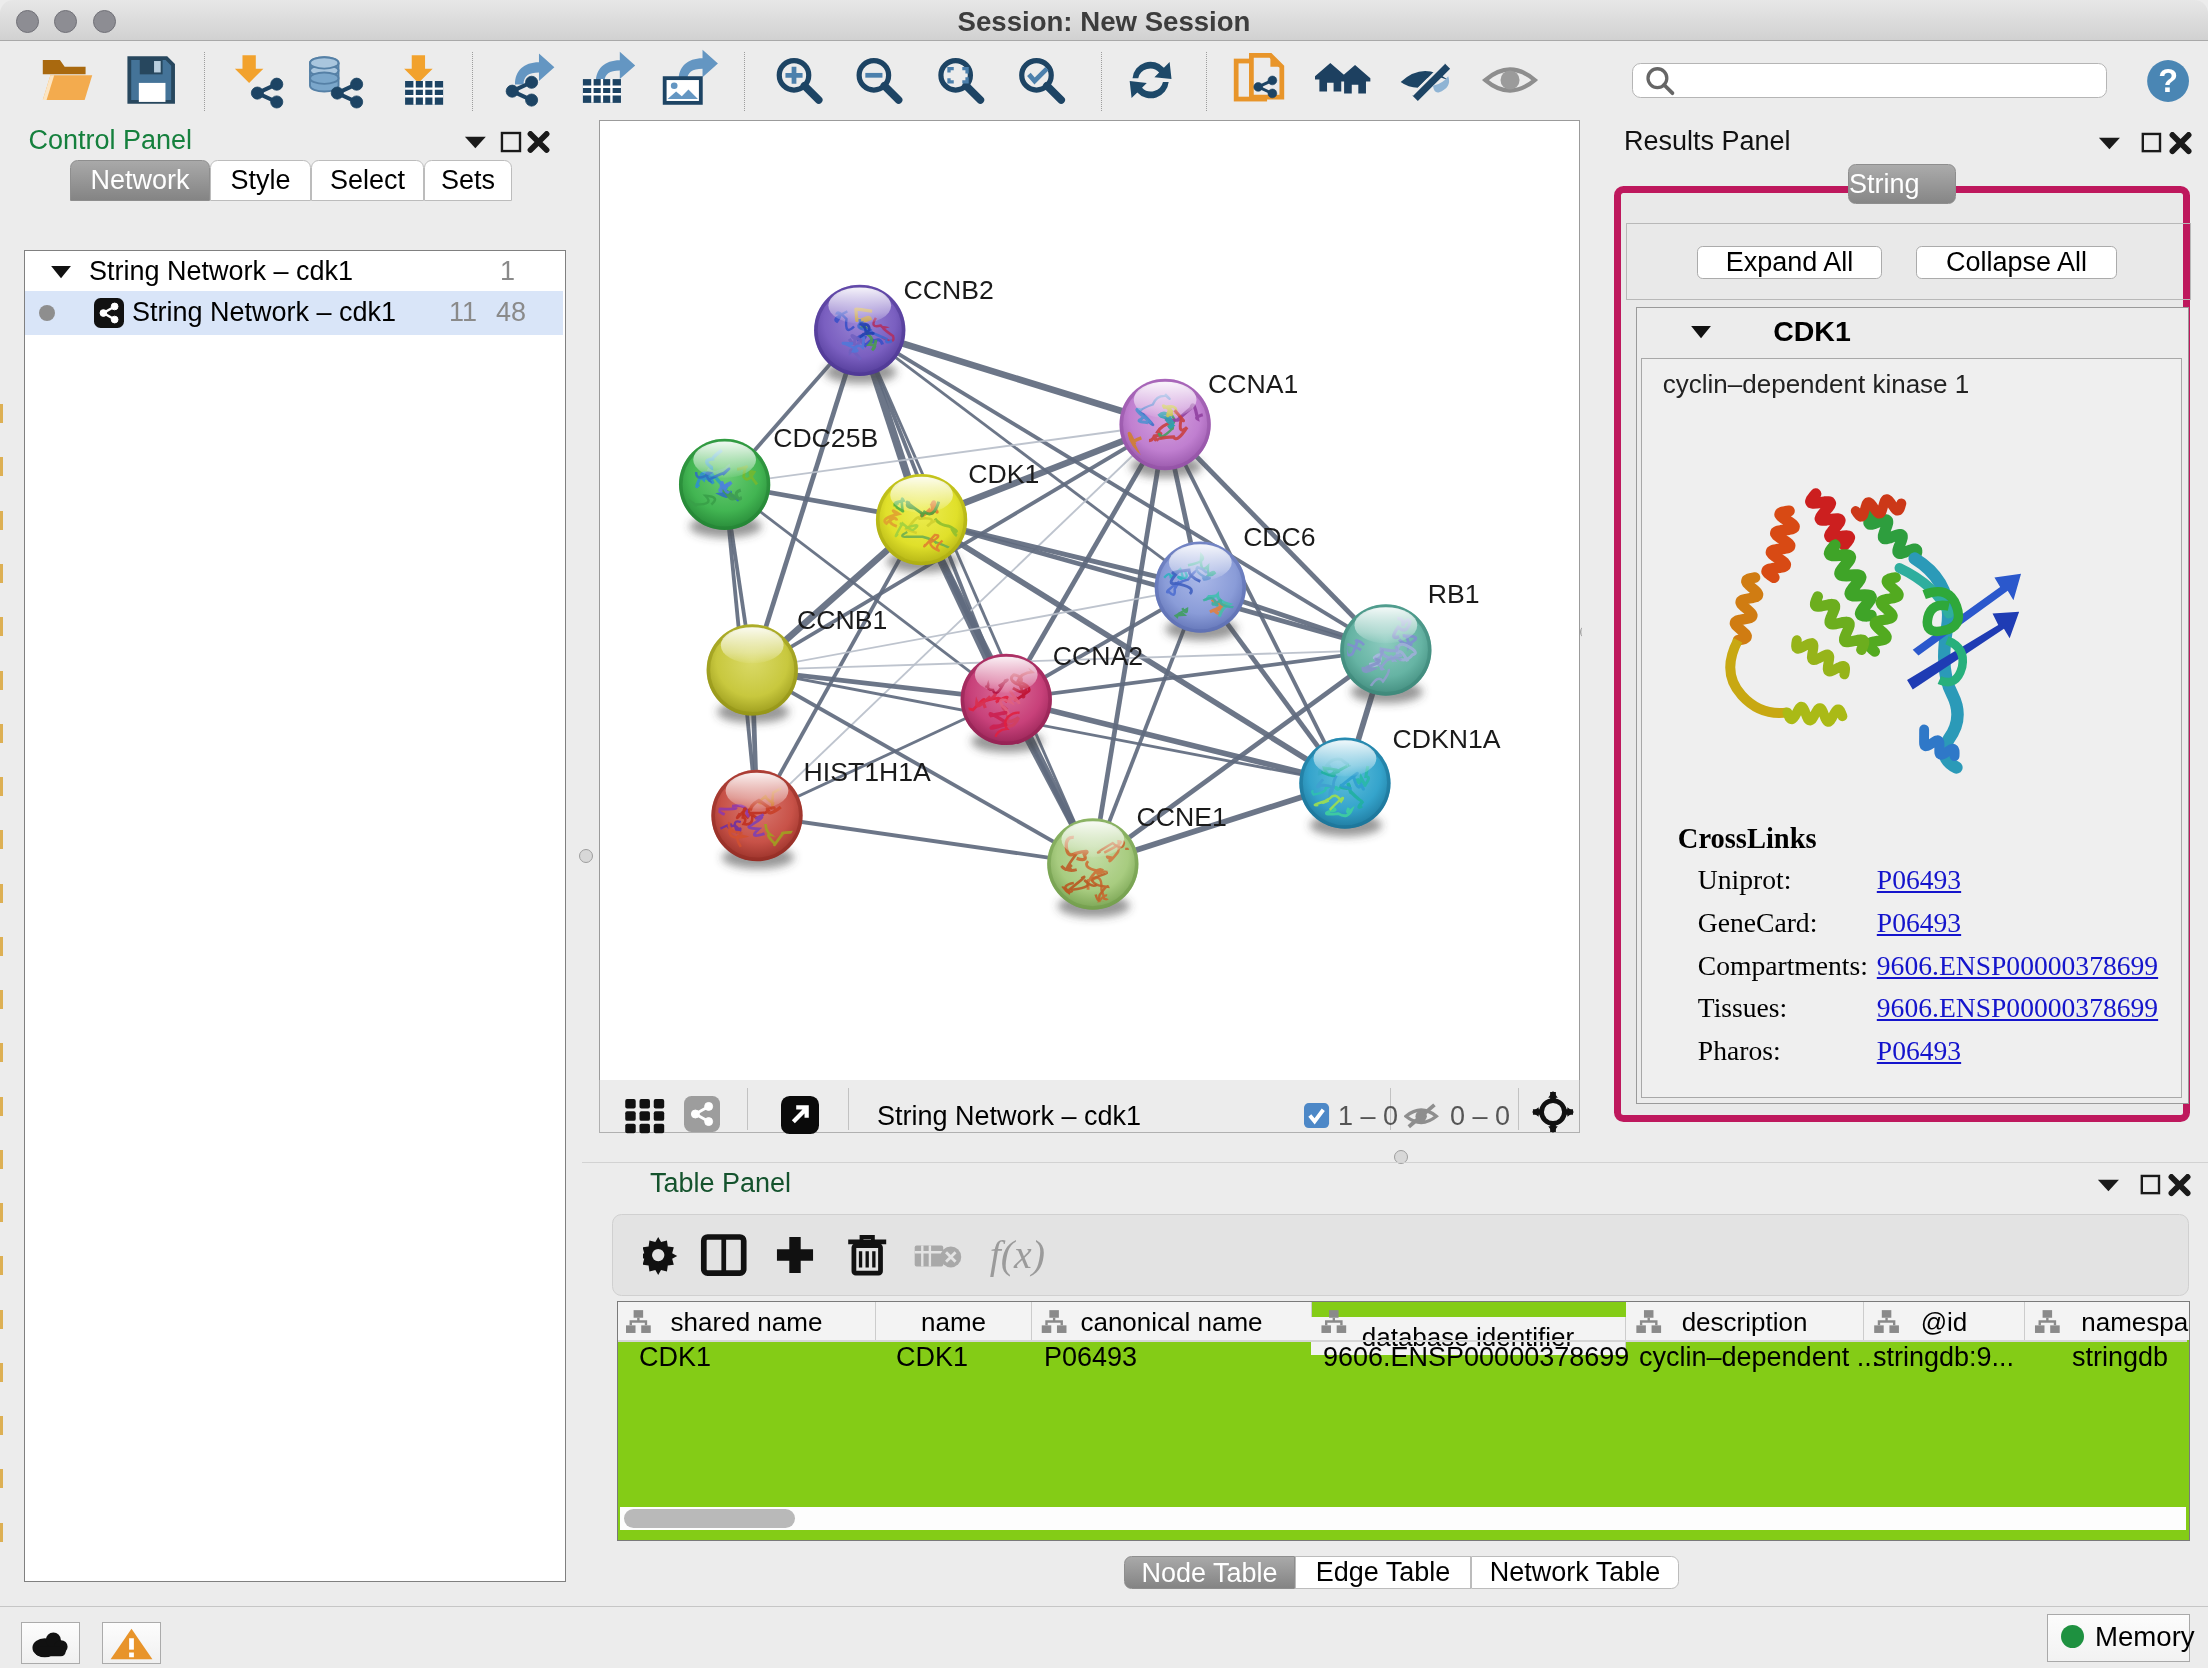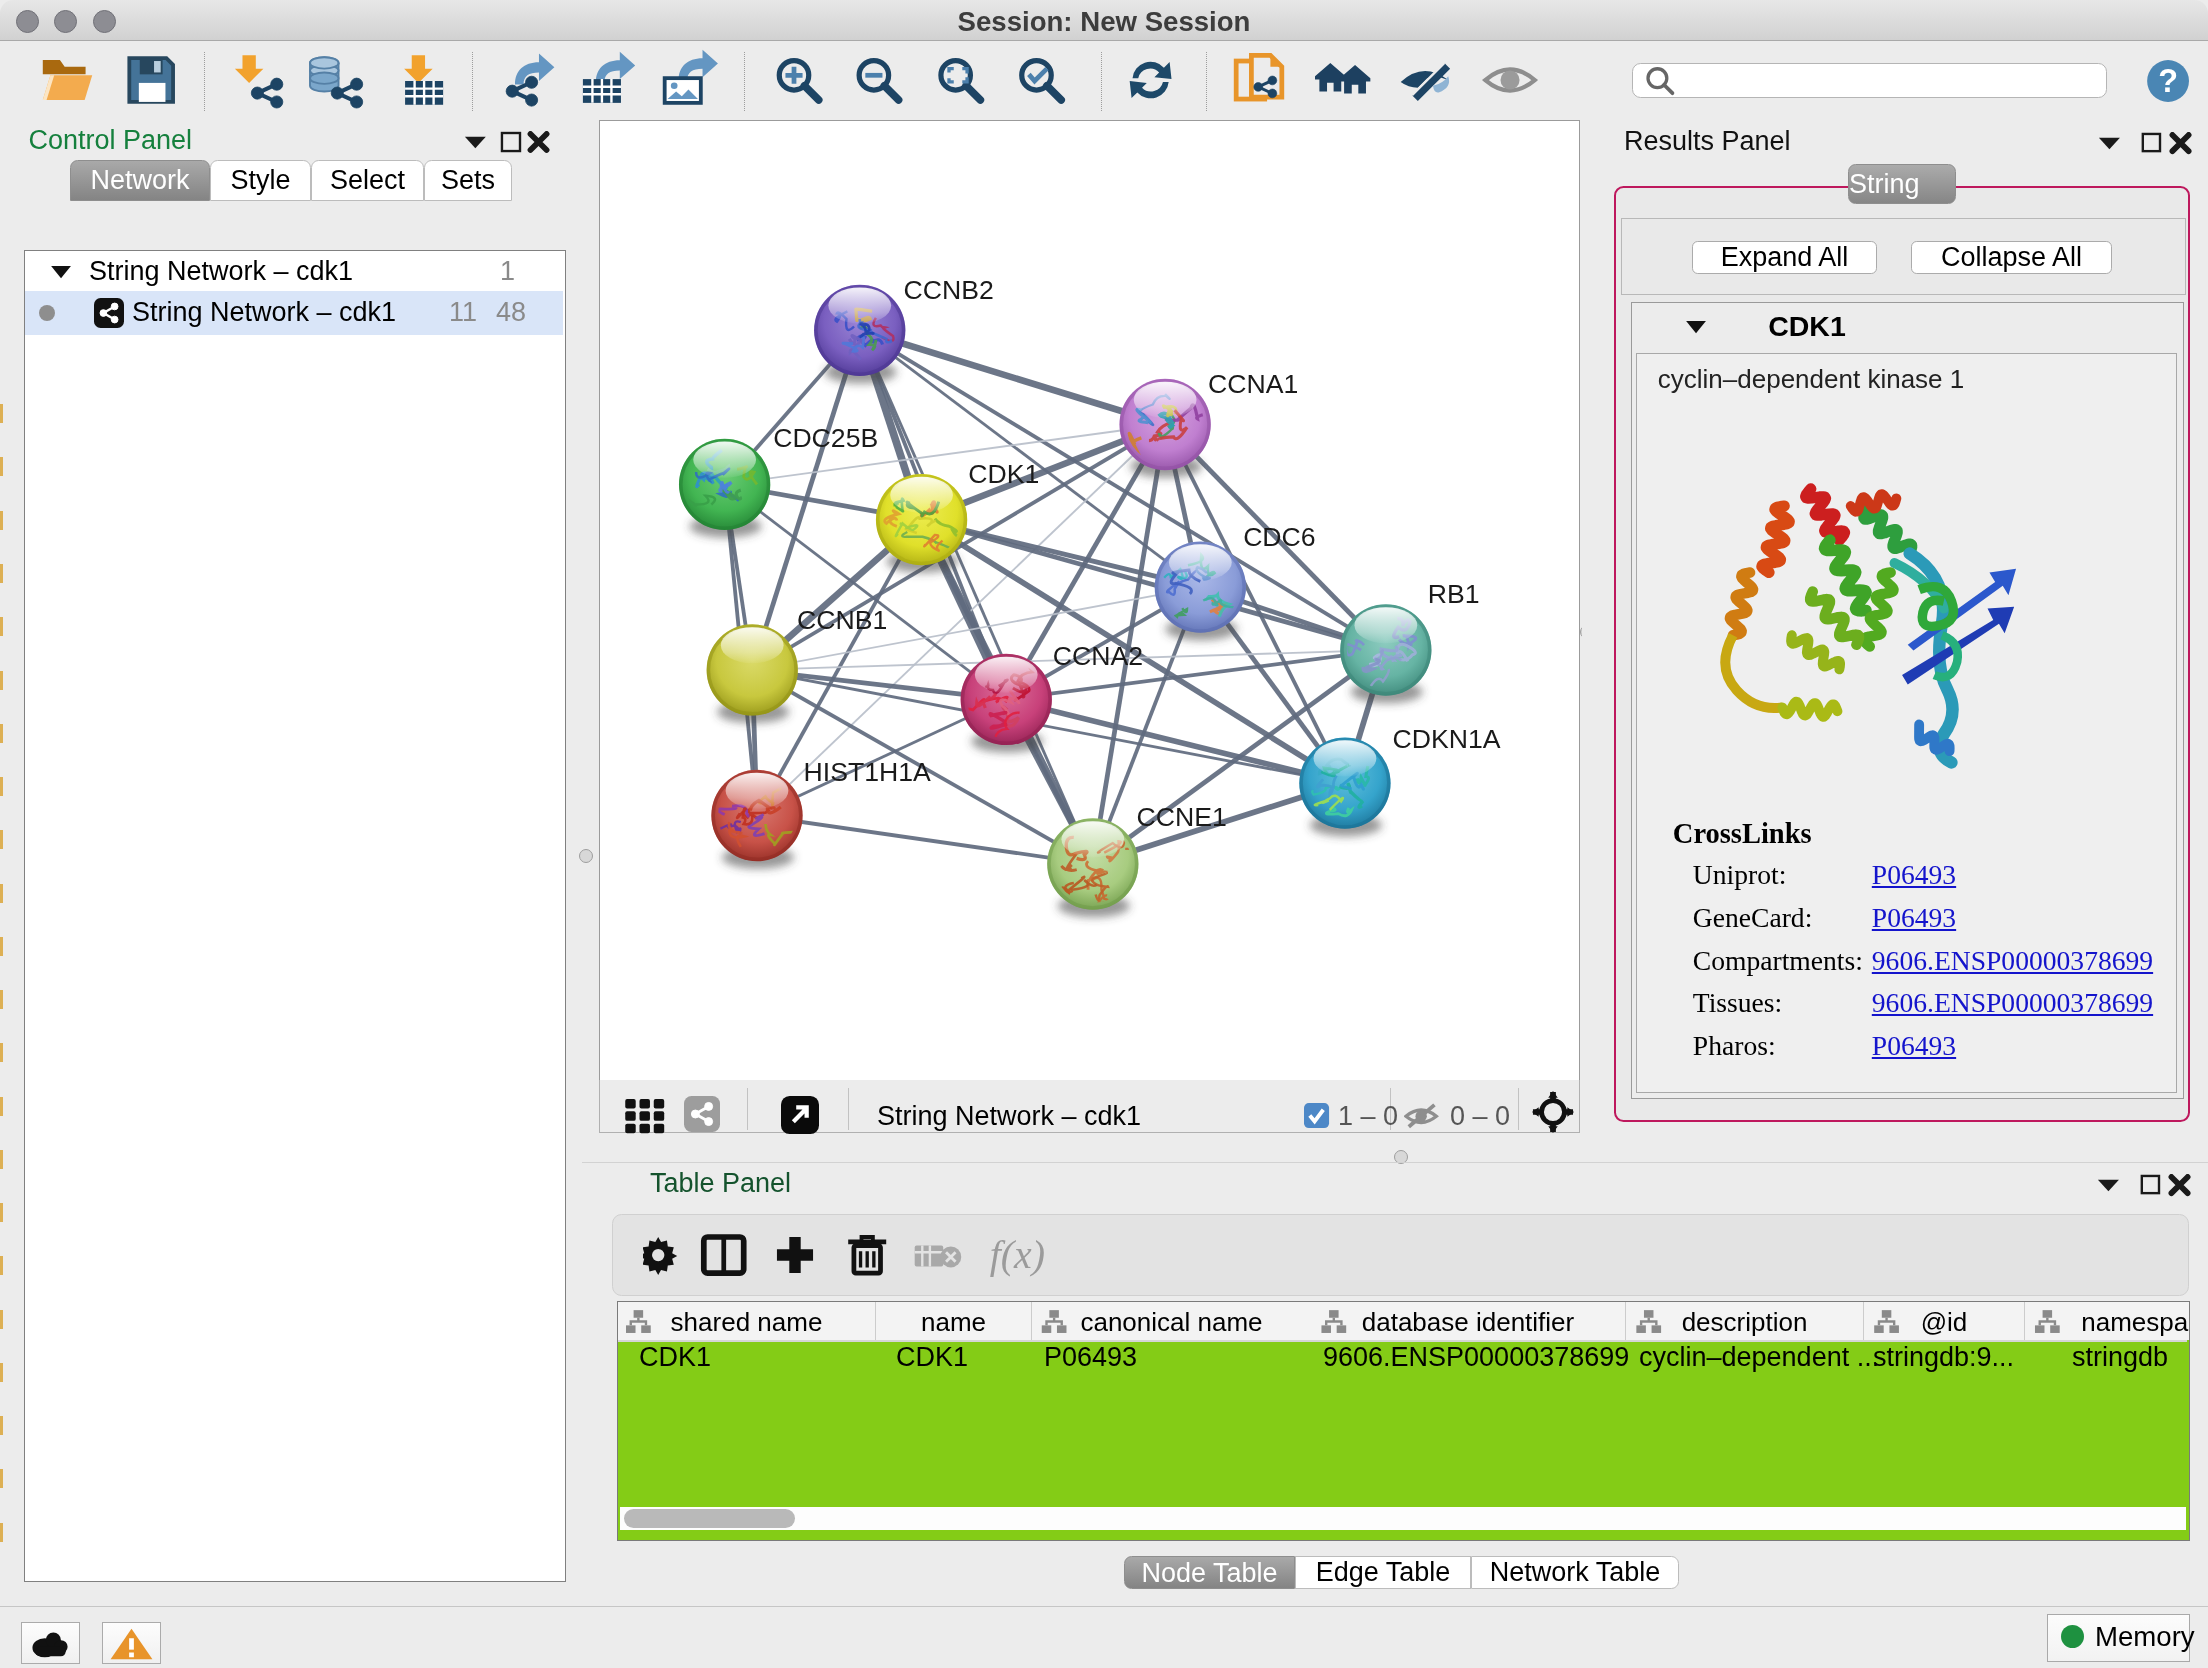--- a/index.html
+++ b/index.html
@@ -44,21 +44,21 @@
   border:1px solid #b0b0b0; border-top:none; }
 .ssep { position:absolute; top:7.6px; height:42px; width:1px; background:#c2c2c2; }
 
 
 #rpanel { position:absolute; left:1582px; top:120px; width:627px; height:1040px; background:#ececec; }
 #rp-title { position:absolute; left:42px; top:5.7px; font-size:27px; color:#111; }
 #stringtab { position:absolute; z-index:5; left:266px; top:44px; width:108px; height:40px;
   background:linear-gradient(#ababab,#868686); border:1px solid #8e8e8e; border-radius:7.6px;
   color:#fff; font-size:27px; text-align:left; line-height:38px; }
 #rp-box { position:absolute; left:32px; top:66px; width:576px; height:936px; background:#e9e9e9;
-  border:2px solid #be185d; border-radius:9.5px; }
+  border:7px solid #be185d; border-radius:9.5px; }
 .rbtn { position:absolute; top:53px; height:33px; background:#fff; border:1px solid #ababab;
   border-radius:5.7px; font-size:27px; color:#000; text-align:center; line-height:30px; }
 #cdkbox { position:absolute; left:15px; top:114px; width:553px; height:797px; background:#ececec;
   border:1.9px solid #9a9a9a; }
 #cdkinner { position:absolute; left:3.8px; top:50px; width:541px; height:740px; background:#efefef;
   border:1.9px solid #a8a8a8; }
 
 
 #tp-title { position:absolute; left:614px; top:1168px; font-size:27px; color:#14532d;margin-left:36px; }
 #tp-toolbar { position:absolute; left:612px; top:1214px; width:1577px; height:82px; background:#e3e3e3;
@@ -760,21 +760,21 @@
 <div id="tp-table">
   <div class="th" style="left:0;width:258px;">
         <div class="lbl">shared name</div>
       </div>
   <div class="th" style="left:258px;width:156px;">
         <div class="lbl">name</div>
       </div>
   <div class="th" style="left:414px;width:280px;">
         <div class="lbl">canonical name</div>
       </div>
-  <div class="th" style="left:693px;width:315px;">
+  <div class="th" style="left:693px;width:315px;margin-top:15px;">
         <div class="lbl">database identifier</div>
       </div>
   <div class="th" style="left:1008px;width:238px;">
         <div class="lbl">description</div>
       </div>
   <div class="th" style="left:1246px;width:161px;">
         <div class="lbl">@id</div>
       </div>
   <div class="th" style="left:1407px;width:247px;border-right:none;">
         <div class="lbl">namespace</div>

